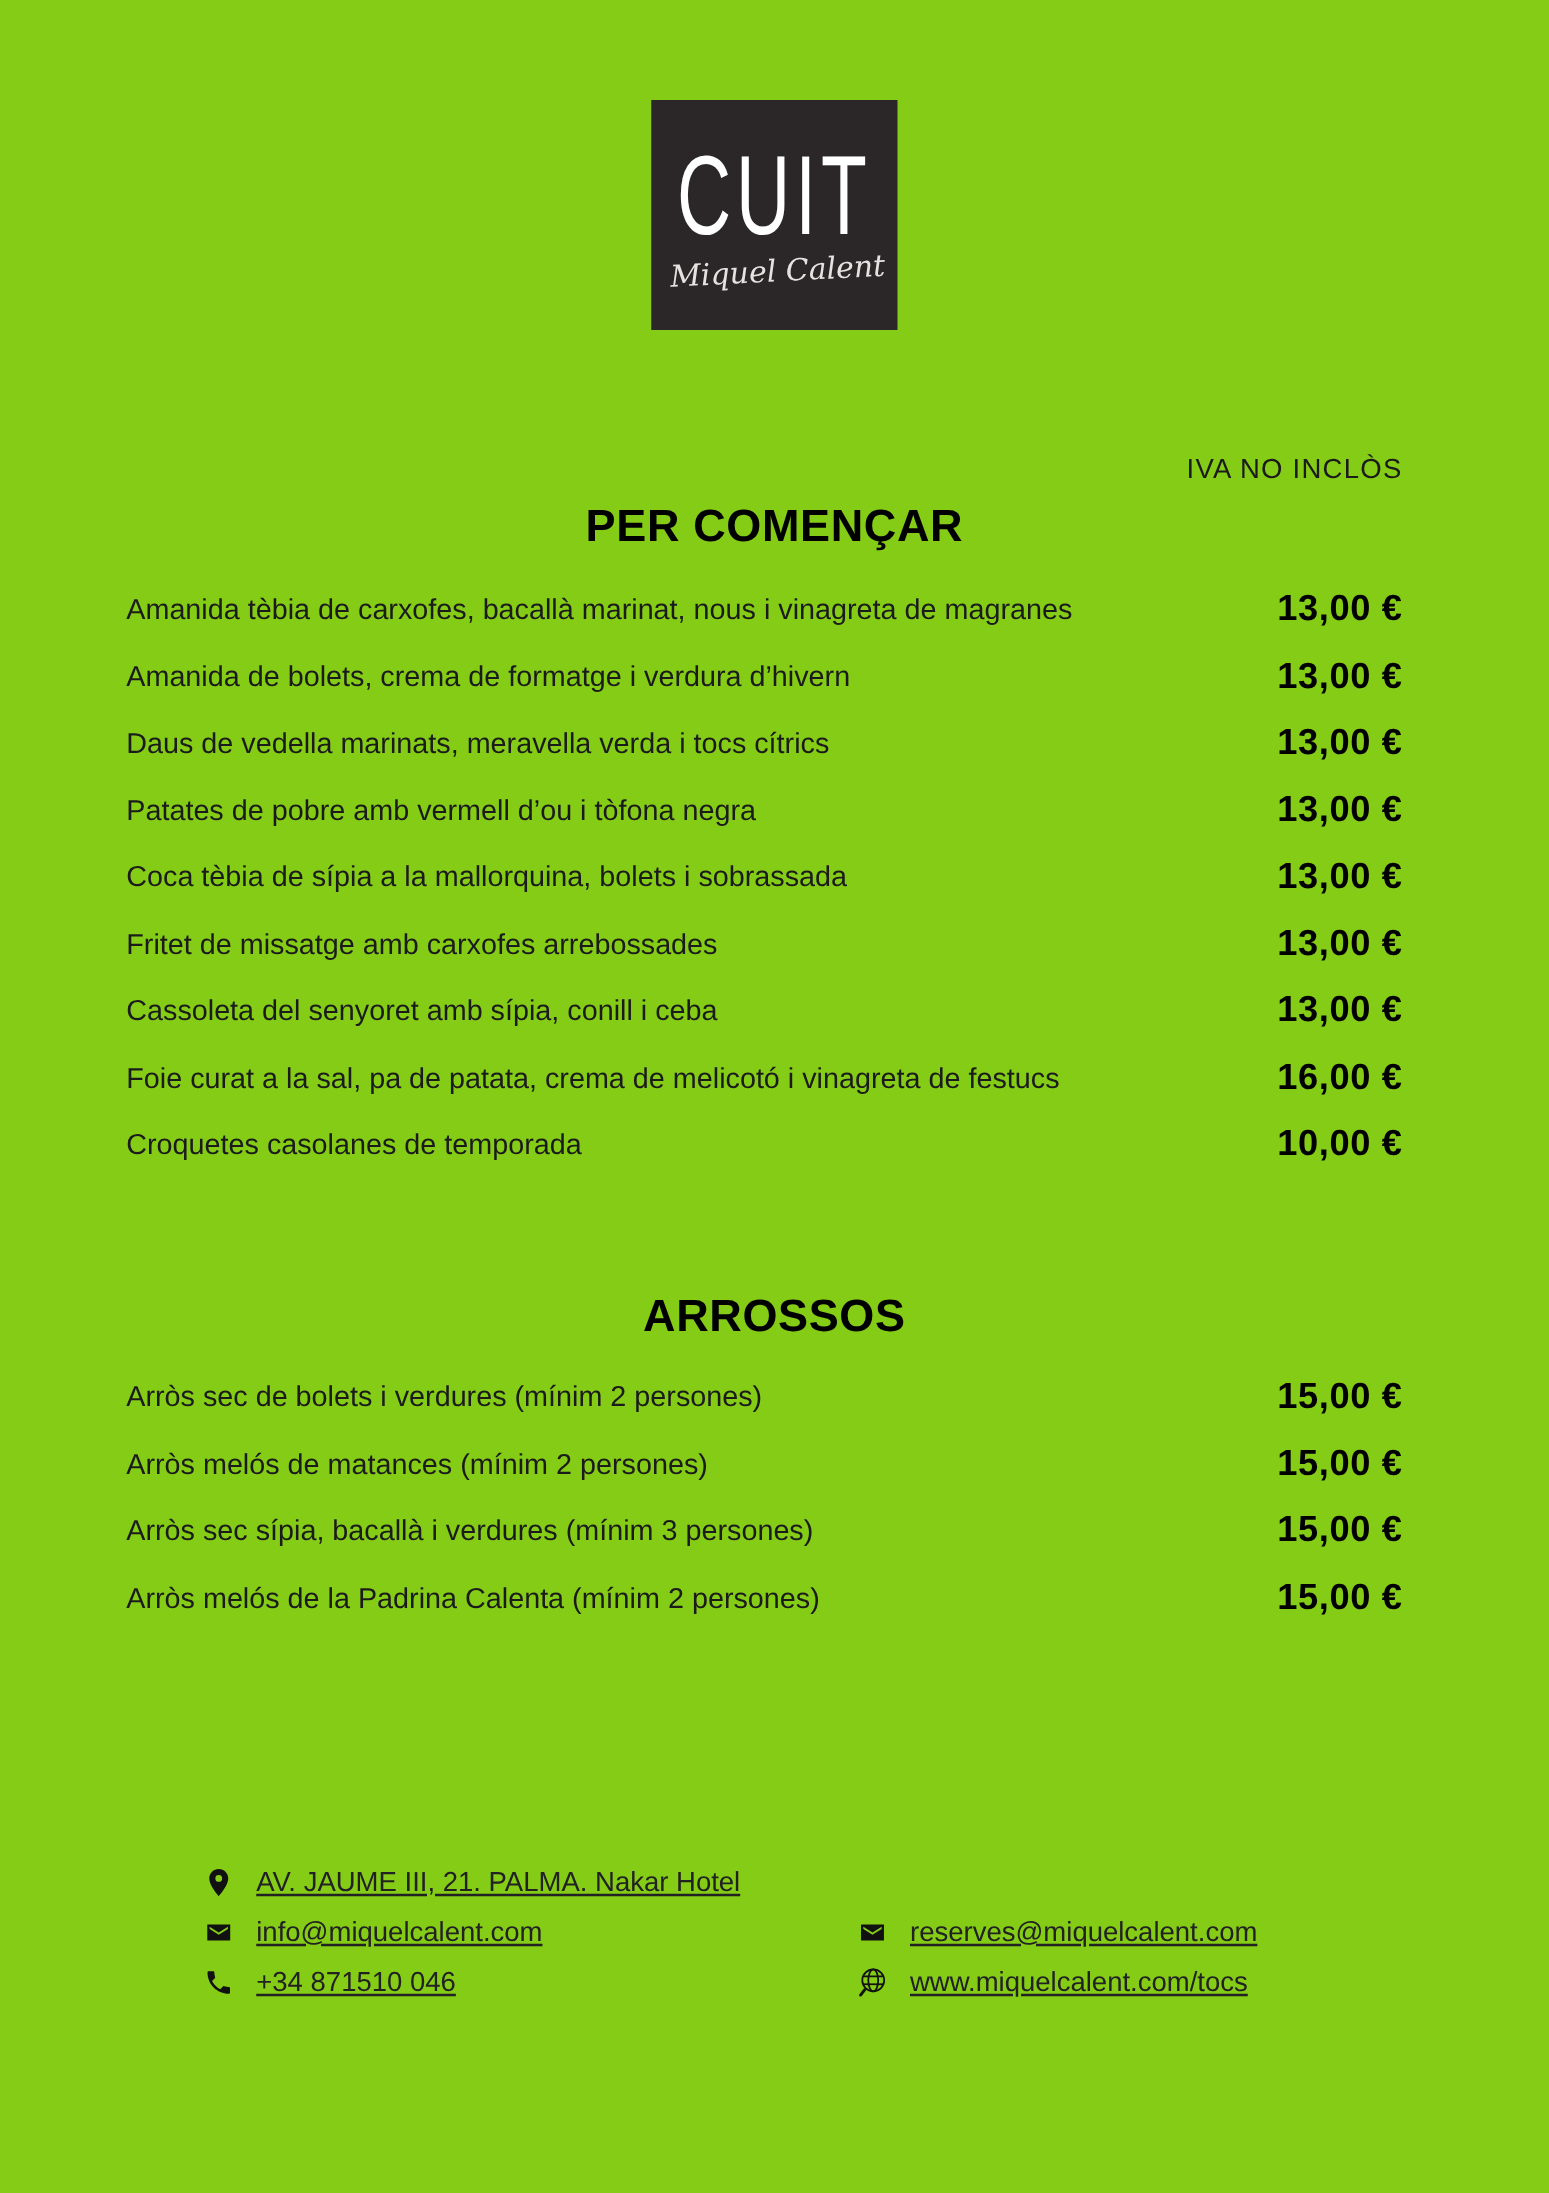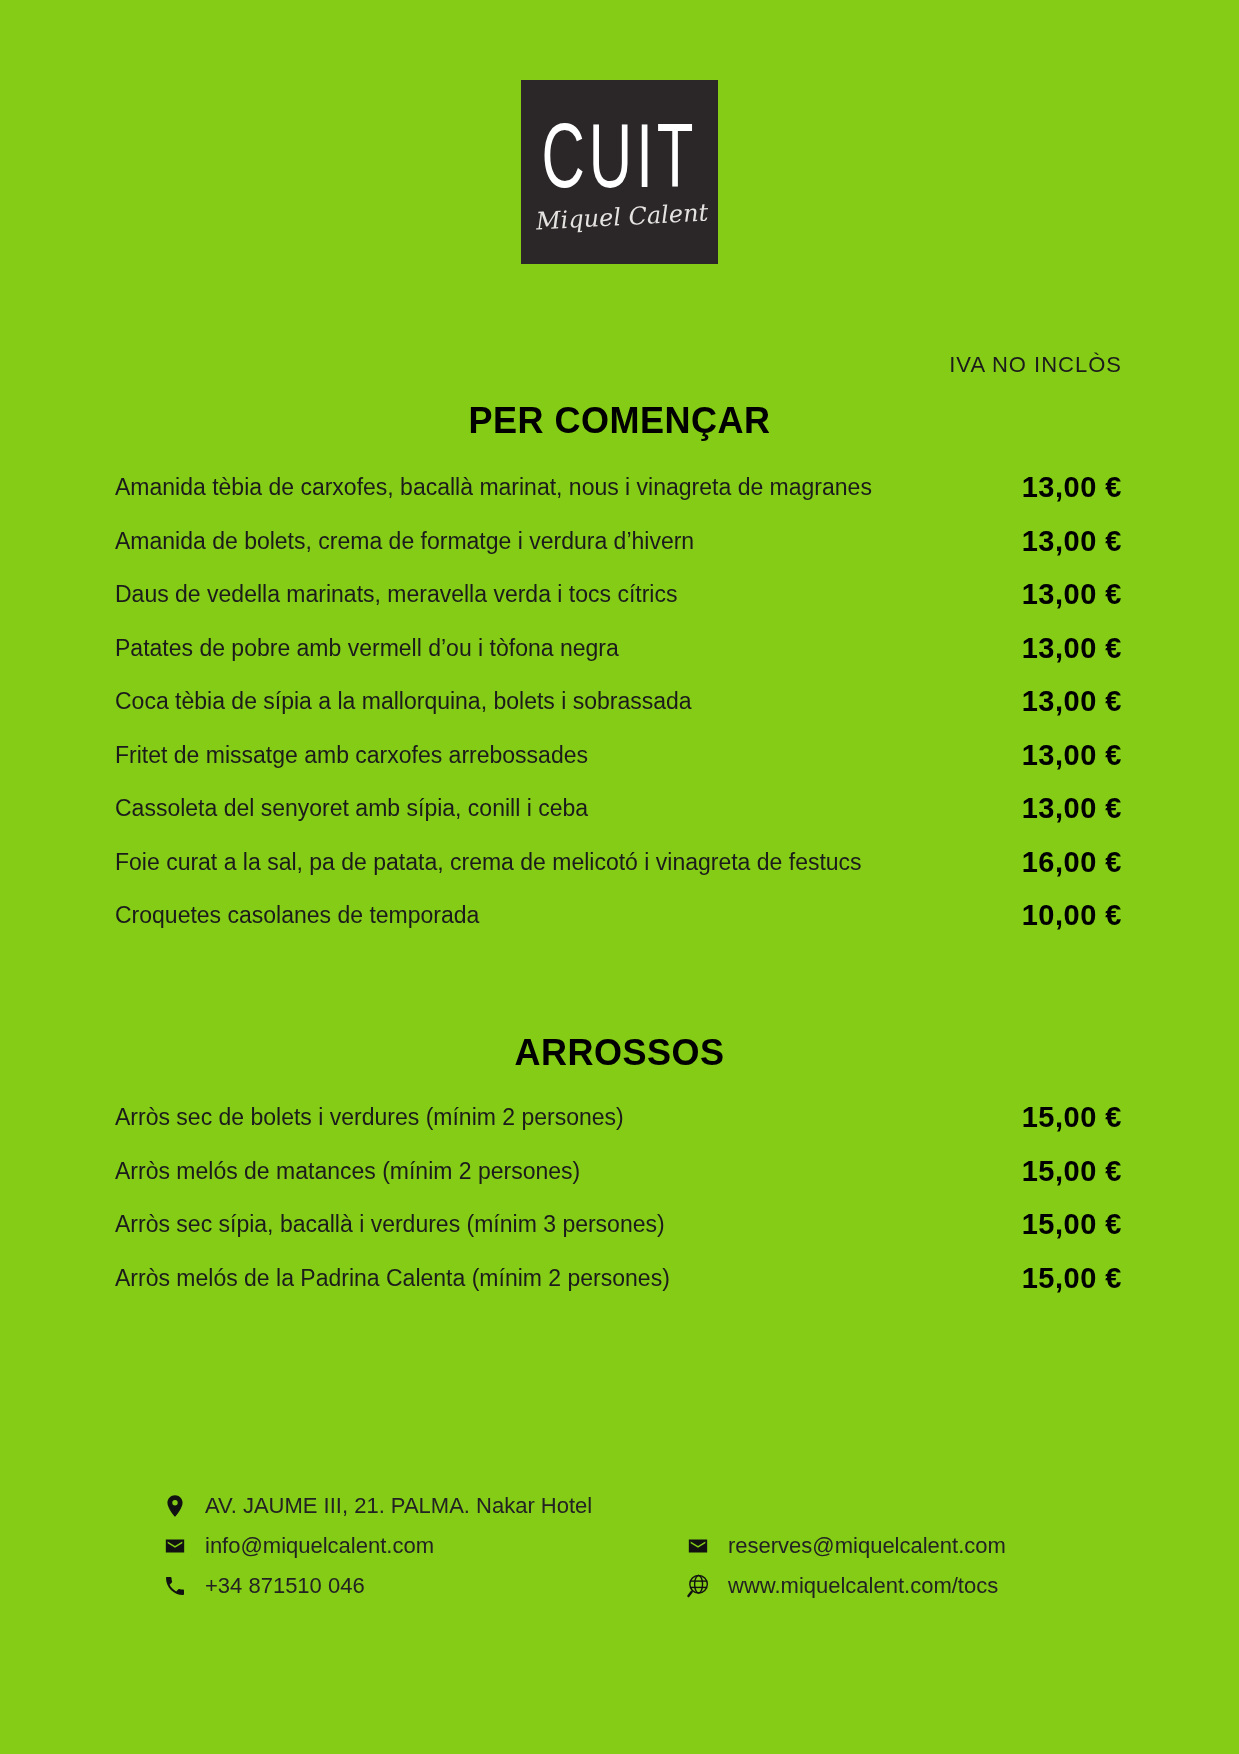--- a/index.html
+++ b/index.html
@@ -20,49 +20,49 @@
   }
   .logo-script {
     font-family:"DejaVu Serif", serif; font-style:italic;
     color:#e5e3e1; font-size:24px; margin-top:16px;
     align-self:flex-end; margin-right:10px; transform:rotate(-3deg);
     white-space:nowrap;
   }
 
   
   .tax-note {
-    position:absolute; top:352px; right:117px;
+    position:absolute; top:362px; right:117px;
     font-size:22px; letter-spacing:1px; color:#1b1b1b;margin-left:24px;
   }
 
   
   .section-title {
     position:absolute; left:0; width:100%; text-align:center;
     font-size:36px; font-weight:bold; letter-spacing:0.5px; color:#000000;
   }
   .title-starters { top:400px; }
   .title-rices    { top:1032px; }
 
   
-  .menu-list { position:absolute; left:115px; right:117px; }
+  .menu-list { position:absolute; left:101px; right:117px; }
   .list-starters { top:461px; }
   .list-rices    { top:1091px; }
   .menu-row {
     display:flex; justify-content:space-between; align-items:center;
     height:53.5px;
   }
   .item-name  { font-size:23px; color:#1b1b1b; white-space:nowrap; }
   .item-price { font-size:29px; font-weight:bold; color:#000000; letter-spacing:0.5px; white-space:nowrap; }
 
   
   .footer {
     position:absolute; left:160px; top:1486px;
     display:grid; grid-template-columns:523px auto; grid-auto-rows:40px;
   }
-  .footer-row { display:flex; align-items:center; gap:15px; font-size:22px; color:#222222; }
+  .footer-row { display:flex; align-items:center; gap:15px; font-size:22px; color:#222222;text-decoration:underline; }
   .fr-c2r2 { grid-column:2; grid-row:2; }
   .fr-c2r3 { grid-column:2; grid-row:3; }
   .icon-wrap { width:30px; display:flex; justify-content:center; align-items:center; flex:0 0 30px; }
   .icon-wrap svg { display:block; }
 </style>
 </head>
 <body>
 
 <div class="page">
 

